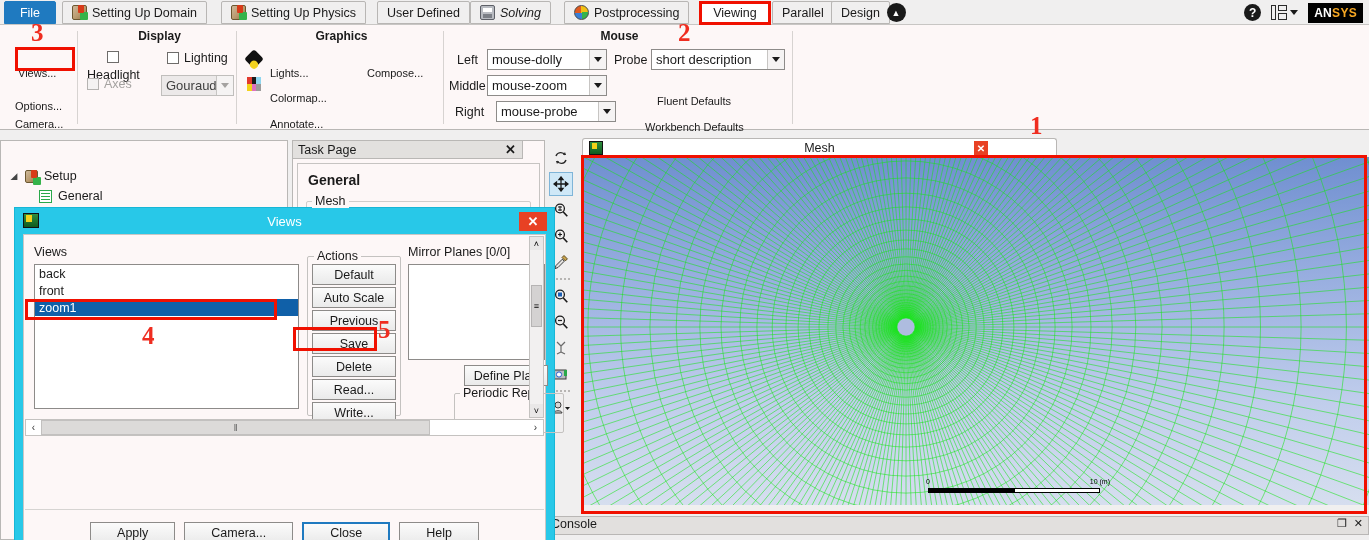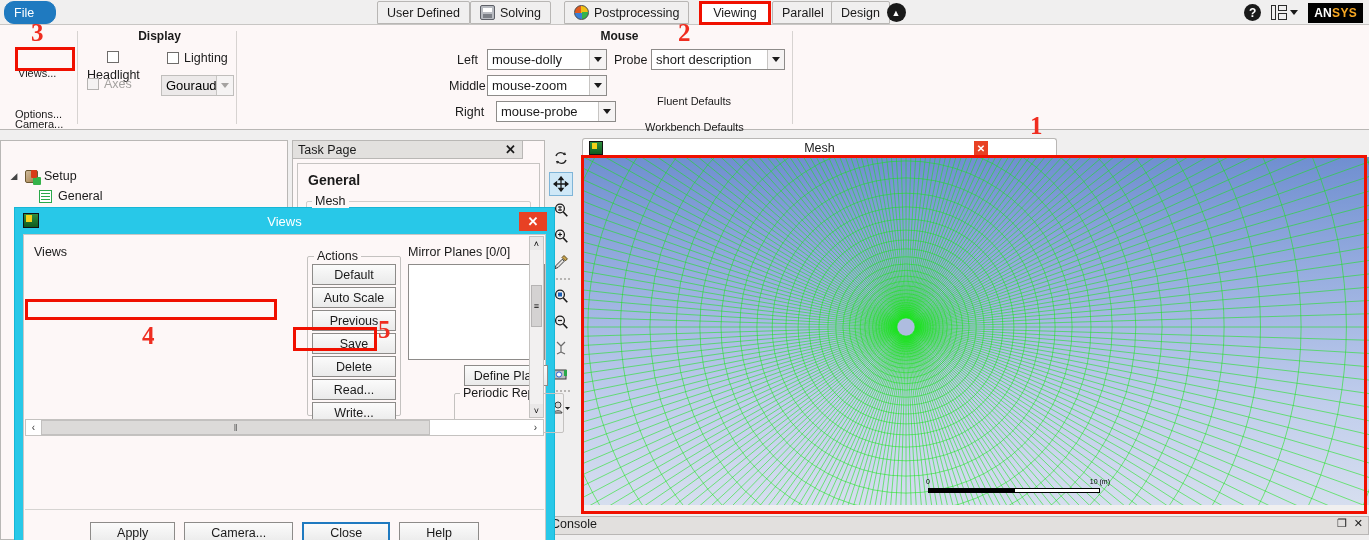--- a/index.html
+++ b/index.html
@@ -24,21 +24,21 @@
     display: flex; align-items: center; gap: 5px;
     padding: 0 9px;
     background: #f0efef;
     border: 1px solid #b8b6b4;
     border-radius: 2px 2px 0 0;
     font-size: 12.5px; color: #1a1a1a;
     white-space: nowrap;
   }
   .tab.file {
     background: #1f7ac0; color: #fff; border-color: #1f7ac0;
-    justify-content: flex-start; font-size: 12.5px; border-radius: 10px;
+    justify-content: center; font-size: 12.5px;
   }
   .tab.active { background: #ffffff; border-color: #b8b6b4; border-bottom-color:#fff; }
   .tabicon { width: 15px; height: 15px; flex: 0 0 15px; position: relative; }
 
   
   .ico-box { background: linear-gradient(135deg,#cdb89a 0%,#b99a6e 55%,#8d7448 100%); border:1px solid #6b5730; border-radius:2px; }
   .ico-box:after { content:""; position:absolute; left:5px; top:-1px; width:6px; height:8px; background:#d83a18; border-radius:1px;}
   .ico-box:before { content:""; position:absolute; left:7px; top:6px; width:8px; height:8px; background:#35b34a; border-radius:1px; }
   
   .ico-calc { background:#b9bcc2; border:1px solid #5d6067; border-radius:2px; }
@@ -74,21 +74,21 @@
   .gtitle { position:absolute; top:4px; width:100%; text-align:center; font-weight:bold; font-size:12px; color:#1a1a1a; }
   .linkbtn { position:absolute; font-size:11px; color:#1a1a1a; white-space:nowrap; padding:17px 3px;}
   .chk { position:absolute; display:flex; align-items:center; gap:5px; font-size:12.5px; color:#1a1a1a; white-space:nowrap;}
   .chkbox { width:12px; height:12px; border:1px solid #6e6c6a; background:#fff; flex:0 0 12px; }
   .chk.dis { color:#a4a2a0; }
   .chk.dis .chkbox { border-color:#b5b3b1; background:#f4f2f2; }
   .combo { position:absolute; height:21px; border:1px solid #8d8b89; background:#fff; display:flex; align-items:center; }
   .combo span.val { padding-left:4px; font-size:13px; color:#1a1a1a; white-space:nowrap; overflow:hidden; }
   .combo .arrow { margin-left:auto; width:17px; height:19px; border-left:1px solid #c7c5c3; display:flex; align-items:center; justify-content:center; background:#f5f3f3;}
   .combo.dis { background:#ece9e9; border-color:#c0bebc; }
-  .combo.dis span.val { color:#000000; }
+  .combo.dis span.val { color:#404040; }
   .lbl { position:absolute; font-size:12.5px; color:#1a1a1a; white-space:nowrap; }
 
   .gicon { position:absolute; width:14px; height:14px; }
   .ico-light { background:#111; border-radius:3px; transform:rotate(45deg); }
   .ico-light:after { content:""; position:absolute; right:-1px; bottom:-1px; width:8px; height:8px; border-radius:50%; background:#f3d221; }
   .ico-cmap { display:grid; grid-template-columns:1fr 1fr 1fr; grid-template-rows:1fr 1fr; }
   .ico-cmap i { display:block; }
 
   
   .panel-hdr {
@@ -189,24 +189,32 @@
 </style>
 </head>
 <body>
 
 <div id="app">
 
   <div class="ribbon-tabs">
     <div class="tab file" id="tab0" style="left:4px;width:52px;">
       <span>File</span>
     </div>
+    <div class="tab" id="tab1" style="left:62px;">
+      <span class="tabicon ico-box"></span>
+      <span>Setting Up Domain</span>
+    </div>
+    <div class="tab" id="tab2" style="left:221px;">
+      <span class="tabicon ico-box"></span>
+      <span>Setting Up Physics</span>
+    </div>
     <div class="tab" id="tab3" style="left:377px;">
       <span>User Defined</span>
     </div>
-    <div class="tab" id="tab4" style="left:470px;">
+    <div class="tab" id="tab4" style="left:470px;font-style:italic;">
       <span class="tabicon ico-calc"></span>
       <span>Solving</span>
     </div>
     <div class="tab" id="tab5" style="left:564px;">
       <span class="tabicon ico-cube"></span>
       <span>Postprocessing</span>
     </div>
     <div class="tab active" id="tab6" style="left:701px;width:68px;justify-content:center;">
       <span>Viewing</span>
     </div>
@@ -230,21 +238,21 @@
         <span class="caret-dn"></span>
       </div>
       <div class="ansys-logo"><span>AN</span><b>SYS</b></div>
     </div>
   </div>
 
   <div class="ribbon-body">
 
     <div class="rgroup" style="left:0; width:80px;">
       <div class="linkbtn" style="left:15px;top:25px;">Views...</div>
-      <div class="linkbtn" style="left:12px;top:66px;">Options...</div>
+      <div class="linkbtn" style="left:12px;top:58px;">Options...</div>
       <div class="linkbtn" style="left:12px;top:76px;">Camera...</div>
       <div class="sep" style="right:2px;"></div>
     </div>
 
     <div class="rgroup" style="left:82px; width:155px;">
       <div class="gtitle">Display</div>
       <div class="chk" style="left:5px;top:26px;flex-direction:column;">
         <span class="chkbox"></span>
         <span>Headlight</span>
       </div>
@@ -258,20 +266,37 @@
       </div>
       <div class="combo dis" style="left:79px;top:50px;width:73px;">
         <span class="val">Gouraud</span>
         <span class="arrow">
             <span class="caret-dn" style="border-top-color:#a4a2a0;"></span>
           </span>
       </div>
       <div class="sep"></div>
     </div>
 
+    <div class="rgroup" style="left:239px; width:205px;">
+      <div class="gtitle">Graphics</div>
+      <span class="gicon ico-light" style="left:8px;top:27px;"></span>
+      <div class="linkbtn" style="left:28px;top:25px;">Lights...</div>
+      <span class="gicon ico-cmap" style="left:8px;top:52px;">
+        <i style="background:#e23a2e"></i>
+          <i style="background:#1a1a1a"></i>
+          <i style="background:#8fd6ef"></i>
+        <i style="background:#f2d21a"></i>
+          <i style="background:#e06fbf"></i>
+          <i style="background:#9b9b9b"></i>
+      </span>
+      <div class="linkbtn" style="left:28px;top:50px;">Colormap...</div>
+      <div class="linkbtn" style="left:28px;top:76px;">Annotate...</div>
+      <div class="linkbtn" style="left:125px;top:25px;">Compose...</div>
+      <div class="sep"></div>
+    </div>
 
     <div class="rgroup" style="left:446px; width:347px;">
       <div class="gtitle">Mouse</div>
       <div class="lbl" style="left:11px;top:28px;">Left</div>
       <div class="combo" style="left:41px;top:24px;width:120px;">
         <span class="val">mouse-dolly</span>
         <span class="arrow">
             <span class="caret-dn"></span>
           </span>
       </div>
@@ -700,20 +725,31 @@
   </div>
 
   <div id="views-dialog">
     <div class="dlg-icon"></div>
     <div class="dlg-title">Views</div>
     <div class="dlg-close">✕</div>
 
     <div class="dlg-body">
 
       <div class="sec-lbl" style="left:10px;top:10px;">Views</div>
+      <div class="listbox" style="left:10px;top:29px;width:265px;height:145px;">
+        <div class="listitem">
+          <span>back</span>
+        </div>
+        <div class="listitem">
+          <span>front</span>
+        </div>
+        <div class="listitem sel">
+          <span>zoom1</span>
+        </div>
+      </div>
 
       <div class="groupbox" style="left:283px;top:21px;width:94px;height:160px;"></div>
       <div class="groupbox-lbl" style="left:290px;top:14px;">Actions</div>
       <div class="abtn" style="left:288px;top:29px;">Default</div>
       <div class="abtn" style="left:288px;top:52px;">Auto Scale</div>
       <div class="abtn" style="left:288px;top:75px;">Previous</div>
       <div class="abtn" style="left:288px;top:98px;">Save</div>
       <div class="abtn" style="left:288px;top:121px;">Delete</div>
       <div class="abtn" style="left:288px;top:144px;">Read...</div>
       <div class="abtn" style="left:288px;top:167px;">Write...</div>

